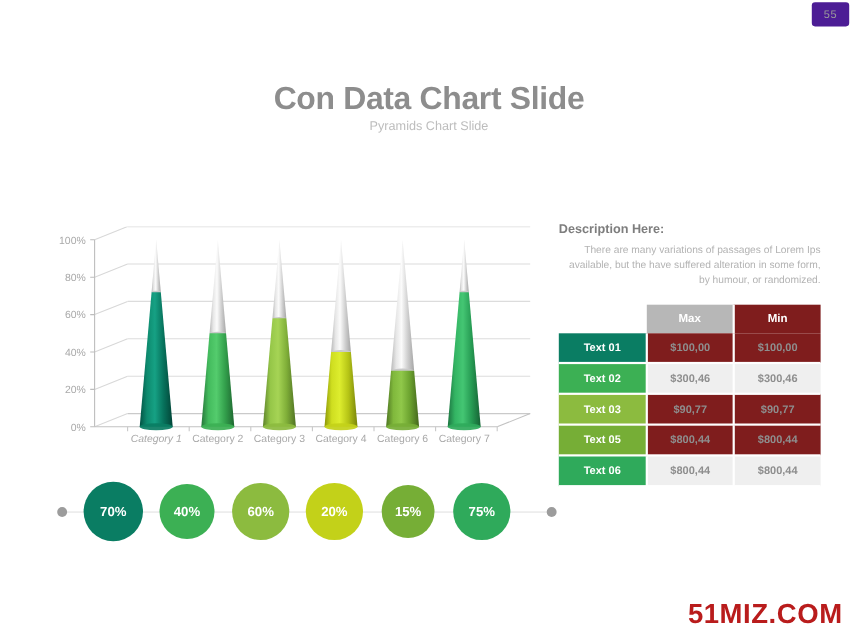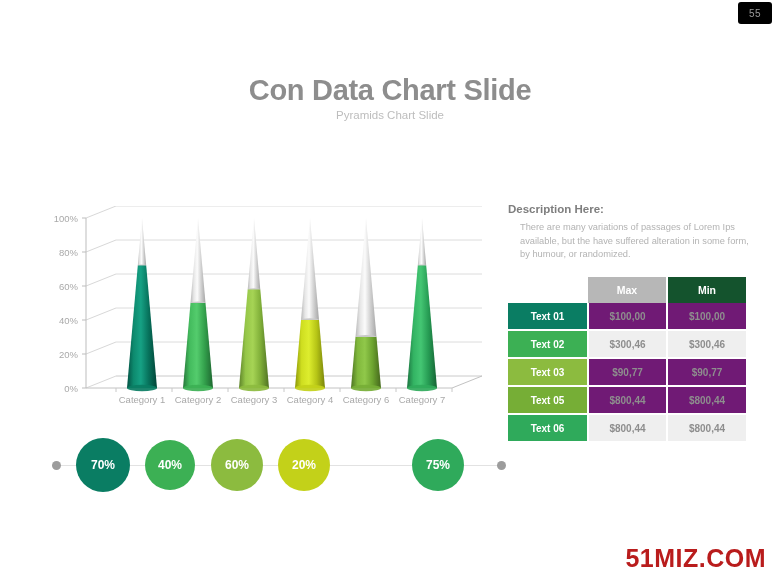--- a/index.html
+++ b/index.html
@@ -15,21 +15,21 @@
     overflow: hidden;
   }
 
   
   #page-badge {
     position: absolute;
     top: 2px;
     right: 8px;
     width: 34px;
     height: 22px;
-    background: #000000;
+    background: #4c1d95;
     border-radius: 3px;
     color: #9a9a9a;
     font-size: 10px;
     display: flex;
     align-items: center;
     justify-content: center;
     letter-spacing: .5px;
   }
 
   
@@ -116,26 +116,27 @@
   #desc-title {
     position: absolute;
     left: 508px;
     top: 203px;
     font-size: 11.5px;
     font-weight: bold;
     color: #7e7e7e;
   }
   #desc-body {
     position: absolute;
-    left: 520px;
+    left: 508px;
     top: 221px;
     width: 238px;
     font-size: 9.3px;
     line-height: 13.5px;
     color: #b3b3b3;
+    text-align: right;
   }
 
   #table {
     position: absolute;
     left: 508px;
     top: 277px;
     width: 238px;
     border-collapse: collapse;
     table-layout: fixed;
   }
@@ -151,42 +152,42 @@
   .hdr-blank { background: transparent; }
   .hdr-max {
     background: #b7b7b7;
     color: #ffffff;
     font-size: 10.5px;
     font-weight: bold;
     border-right: 2px solid #ffffff;
     margin-top: 12px;
   }
   .hdr-min {
-    background: #14532d;
+    background: #7f1d1d;
     color: #ffffff;
     font-size: 10.5px;
     font-weight: bold;
     margin-top: 38px;
   }
   td.row-label {
     color: #ffffff;
     font-size: 10px;
     font-weight: bold;
     border-bottom: 2px solid #ffffff;
     border-right: 2px solid #ffffff;
   }
   td.val {
     font-size: 10px;
     color: #8e8e8e;
     font-weight: bold;
     border-bottom: 2px solid #ffffff;
     border-right: 2px solid #ffffff;
   }
   td.val:last-child { border-right: none; }
-  tr.dark td.val  { background: #701a75; }
+  tr.dark td.val  { background: #7f1d1d; }
   tr.light td.val { background: #efefef; }
 
   
   #watermark {
     position: absolute;
     right: 14px;
     bottom: 12px;
     font-size: 25px;
     font-weight: bold;
     color: #b91c1c;
@@ -337,21 +338,21 @@
           <path d="M 378 12 L 382.2 59.60000000000001 L 373.8 59.60000000000001 Z" fill="url(#gGray)"></path>
           <ellipse cx="378" cy="59.60000000000001" rx="4.2" ry="1.2" fill="#c9c9c9"></ellipse>
           <path d="M 373.8 59.60000000000001 L 382.2 59.60000000000001 L 393 182 L 363 182 Z" fill="url(#g5)"></path>
           <ellipse cx="378" cy="182" rx="15" ry="3.2" fill="#2faa5b" opacity="0.92"></ellipse>
         </g>
       </g>
   </svg>
 </div>
 
 <div id="cats">
-    <div class="cat-label" style="left: 68px; width: 60px;">Category 1</div>
+    <div class="cat-label" style="left: 68px; width: 60px; font-style: italic;">Category 1</div>
     <div class="cat-label" style="left: 124px; width: 60px;">Category 2</div>
     <div class="cat-label" style="left: 180px; width: 60px;">Category 3</div>
     <div class="cat-label" style="left: 236px; width: 60px;">Category 4</div>
     <div class="cat-label" style="left: 292px; width: 60px;">Category 6</div>
     <div class="cat-label" style="left: 348px; width: 60px;">Category 7</div>
   </div>
 
 <div id="circles">
     <div class="conn-line" style="left: 10px; width: 450px;"></div>
     <div class="end-dot" style="left: 8px;"></div>
@@ -360,20 +361,23 @@
       <span>70%</span>
     </div>
     <div class="circle" style="width: 50px; height: 50px; left: 101px; top: 10px; background: rgb(60, 176, 84);">
       <span>40%</span>
     </div>
     <div class="circle" style="width: 52px; height: 52px; left: 167px; top: 9px; background: rgb(140, 187, 63);">
       <span>60%</span>
     </div>
     <div class="circle" style="width: 52px; height: 52px; left: 234px; top: 9px; background: rgb(195, 209, 25);">
       <span>20%</span>
+    </div>
+    <div class="circle" style="width: 48px; height: 48px; left: 303px; top: 11px; background: rgb(118, 174, 54);">
+      <span>15%</span>
     </div>
     <div class="circle" style="width: 52px; height: 52px; left: 368px; top: 9px; background: rgb(47, 170, 91);">
       <span>75%</span>
     </div>
   </div>
 
 <div id="desc-title">Description Here:</div>
 <div id="desc-body">There are many  variations of passages   of Lorem Ips available, but the have suffered  alteration in some form, by humour,  or randomized.</div>
 
 <table id="table">

